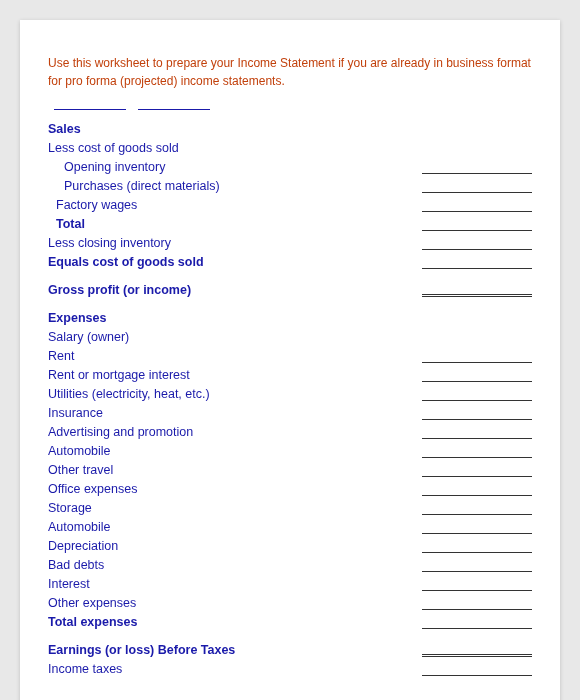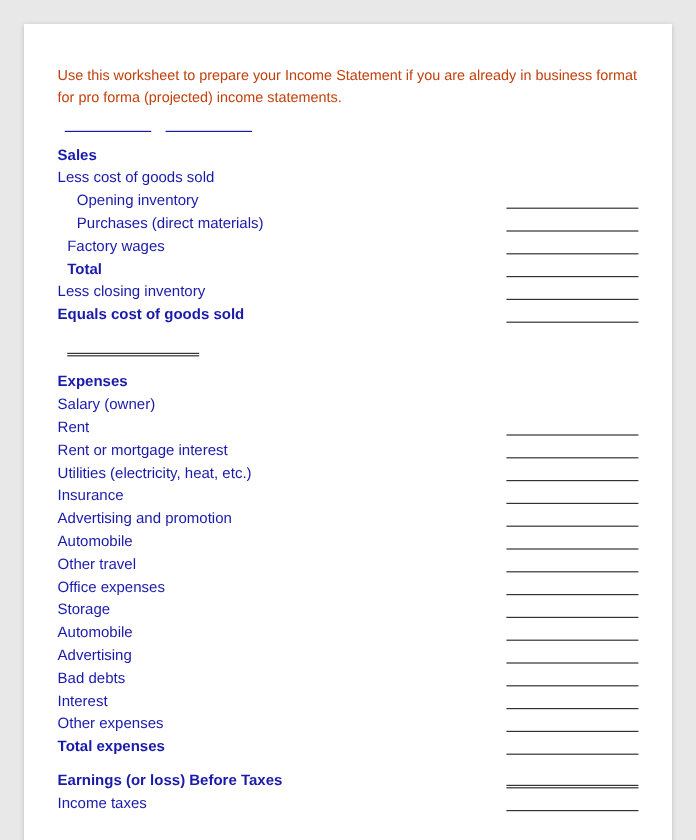--- a/index.html
+++ b/index.html
@@ -136,20 +136,21 @@
           <div class="input-line"></div>
         </div>
         <div class="row">
           <span class="row-label bold">Equals cost of goods sold</span>
           <div class="input-line"></div>
         </div>
       </div>
       <div class="spacer"></div>
       <div class="section">
         <div class="row">
+          <span class="row-label bold">Gross profit (or income)</span>
           <div class="input-line double"></div>
         </div>
       </div>
       <div class="spacer"></div>
       <div class="section">
         <div class="row">
           <span class="row-label bold">Expenses</span>
           <div class="no-line"></div>
         </div>
         <div class="row">
@@ -190,21 +191,21 @@
         </div>
         <div class="row">
           <span class="row-label">Storage</span>
           <div class="input-line"></div>
         </div>
         <div class="row">
           <span class="row-label">Automobile</span>
           <div class="input-line"></div>
         </div>
         <div class="row">
-          <span class="row-label">Advertising</span>
+          <span class="row-label">Depreciation</span>
           <div class="input-line"></div>
         </div>
         <div class="row">
           <span class="row-label">Bad debts</span>
           <div class="input-line"></div>
         </div>
         <div class="row">
           <span class="row-label">Interest</span>
           <div class="input-line"></div>
         </div>

